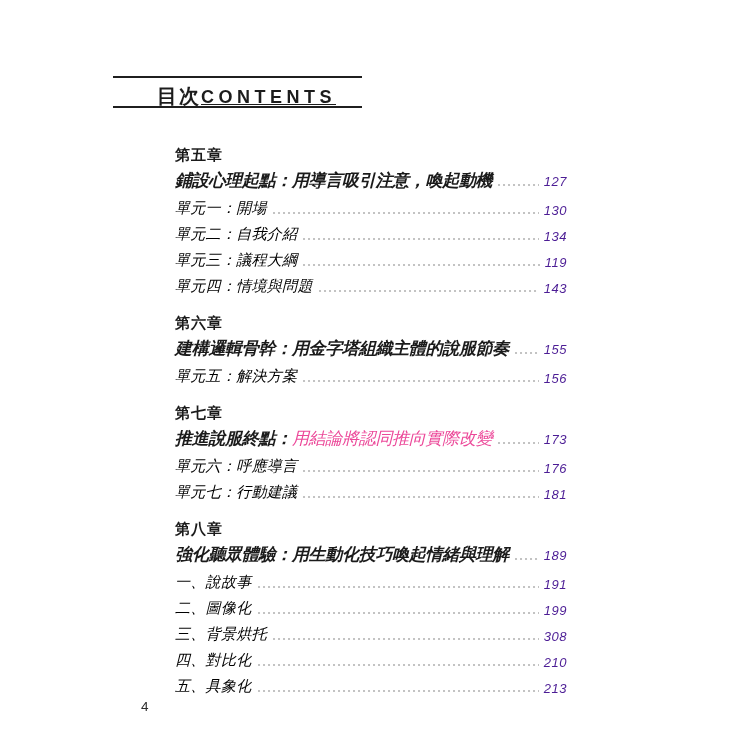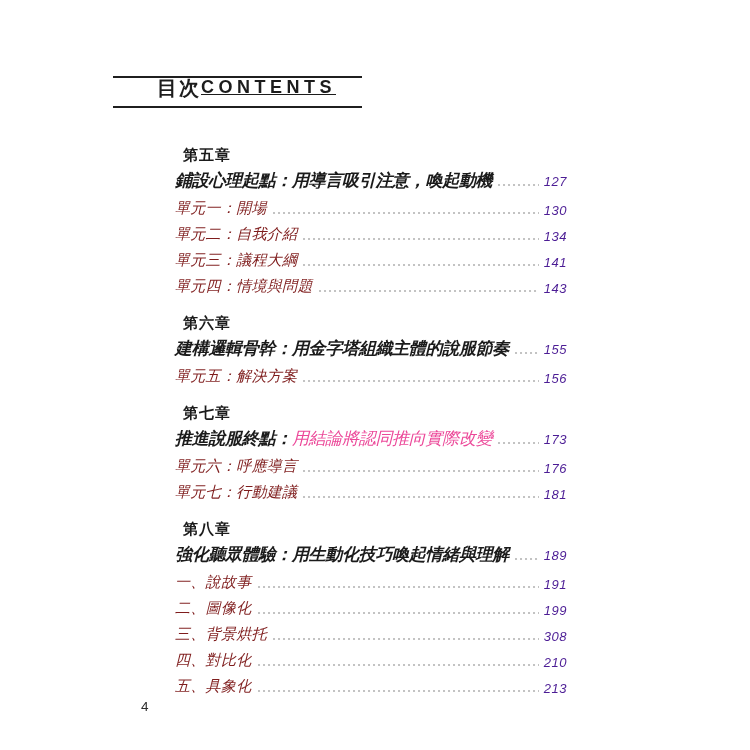--- a/index.html
+++ b/index.html
@@ -10,53 +10,53 @@
     font-family:"Liberation Sans", sans-serif;
     overflow:hidden;
   }
   
   .header{
     position:absolute;left:113px;top:76px;
     width:249px;height:32px;
     box-sizing:border-box;
     border-top:2px solid #1f1f1f;
     border-bottom:2px solid #1f1f1f;
-    display:flex;align-items:flex-start;justify-content:flex-start;
+    display:flex;align-items:flex-end;justify-content:flex-start;
     padding-left:44px;
   }
   .h-cjk{
     font-size:20px;font-weight:700;color:#1c1c1c;
     letter-spacing:2px;line-height:1;white-space:nowrap;
   }
   .h-latin{
     font-size:18px;font-weight:600;color:#1c1c1c;
     letter-spacing:4.5px;line-height:1;margin-left:0;white-space:nowrap;text-decoration:underline;
   }
   
   .toc{
     position:absolute;left:175px;top:147px;width:392px;
   }
   .section + .section{margin-top:16px;}
   .chapter-label{
     font-size:15px;font-weight:700;color:#1b1b1b;
-    line-height:16px;margin-bottom:7px;letter-spacing:1px;margin-left:8px;
+    line-height:16px;margin-bottom:7px;letter-spacing:1px;
   }
   .row{display:flex;align-items:flex-end;font-style:italic;}
   .title-row{line-height:22px;margin-bottom:3px;}
   .t-bold{
     font-size:17px;font-weight:700;color:#1b1b1b;
     white-space:nowrap;letter-spacing:-0.3px;
   }
   .t-reg{
     font-size:17px;font-weight:400;color:#ec4899;
     white-space:nowrap;letter-spacing:-0.3px;
   }
   .item-row{line-height:26px;}
   .item-label{
-    font-size:15px;font-weight:400;color:#7f1d1d;
+    font-size:15px;font-weight:400;color:#000000;
     white-space:nowrap;letter-spacing:0.3px;
   }
   .dots{
     flex:1 1 auto;min-width:10px;height:4px;
     margin:0 5px 6px 6px;
     background-image:radial-gradient(circle at 1.2px 2px, #c3c3c3 1.15px, rgba(255,255,255,0) 1.4px);
     background-size:5px 4px;
     background-repeat:repeat-x;
     background-position:left bottom;
   }
@@ -97,21 +97,21 @@
         <span class="pagenum">130</span>
       </div>
       <div class="row item-row">
         <span class="item-label">單元二：自我介紹</span>
         <span class="dots"></span>
         <span class="pagenum">134</span>
       </div>
       <div class="row item-row">
         <span class="item-label">單元三：議程大綱</span>
         <span class="dots"></span>
-        <span class="pagenum">141</span>
+        <span class="pagenum">119</span>
       </div>
       <div class="row item-row">
         <span class="item-label">單元四：情境與問題</span>
         <span class="dots"></span>
         <span class="pagenum">143</span>
       </div>
     </div>
 
     <div class="section">
       <div class="chapter-label">第六章</div>

